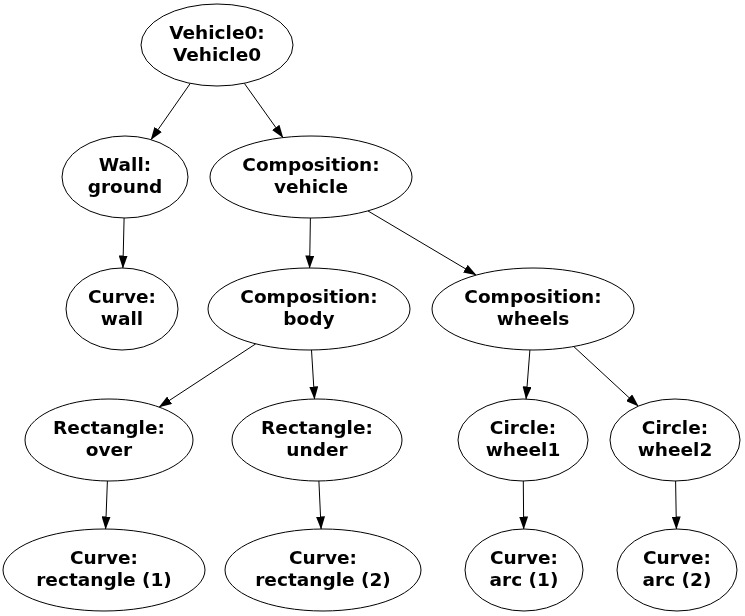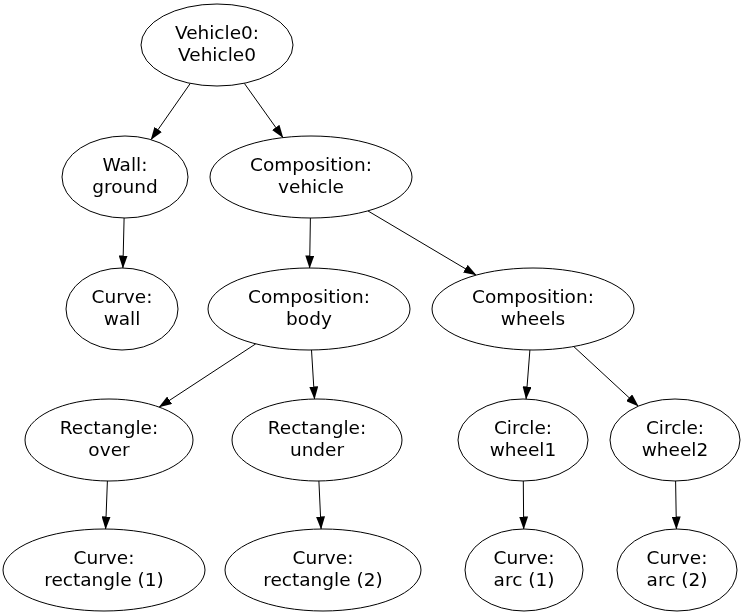--- a/index.html
+++ b/index.html
@@ -6,20 +6,21 @@
     margin: 0;
     padding: 0;
     background: #ffffff;
   }
   .canvas {
     position: relative;
     width: 745px;
     height: 616px;
     background: #ffffff;
     overflow: hidden;
+    font-weight: bold;
   }
   svg text {
     font-family: "DejaVu Sans", "Liberation Sans", sans-serif;
   }
 </style>
 </head>
 <body>
 
 <div class="canvas">
   <svg id="graph-svg" width="745" height="616" viewBox="0 0 745 616">

